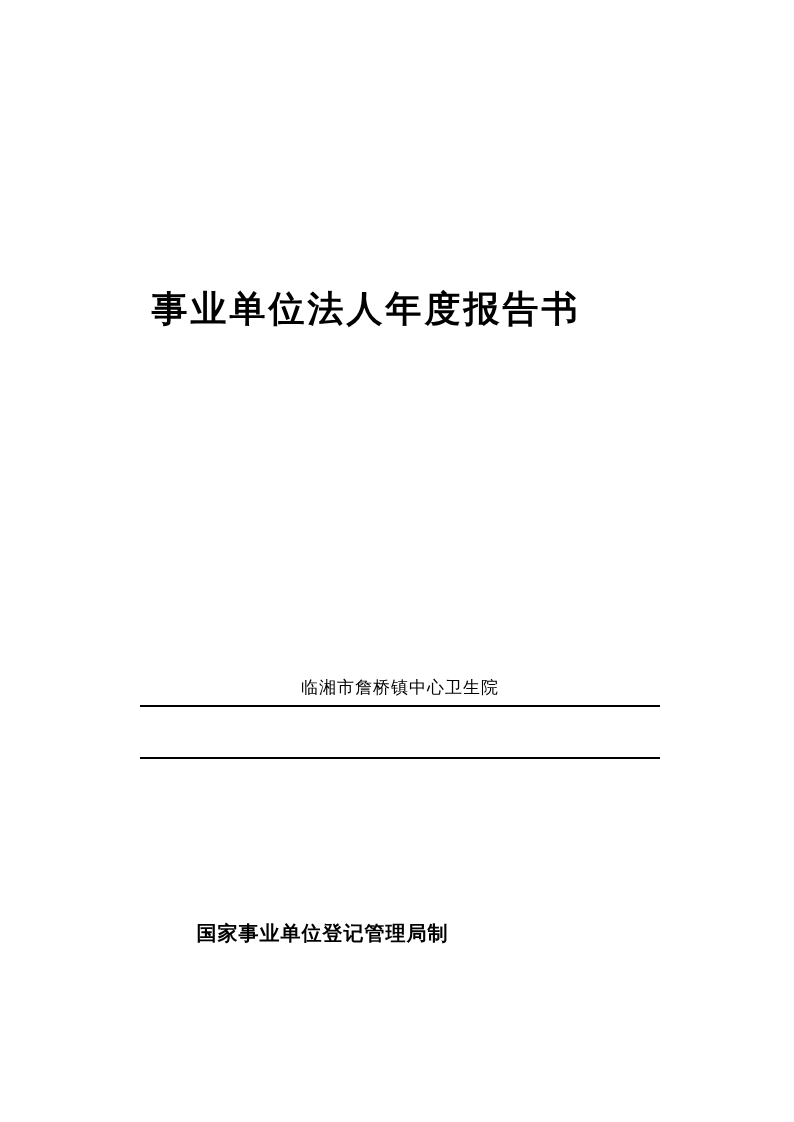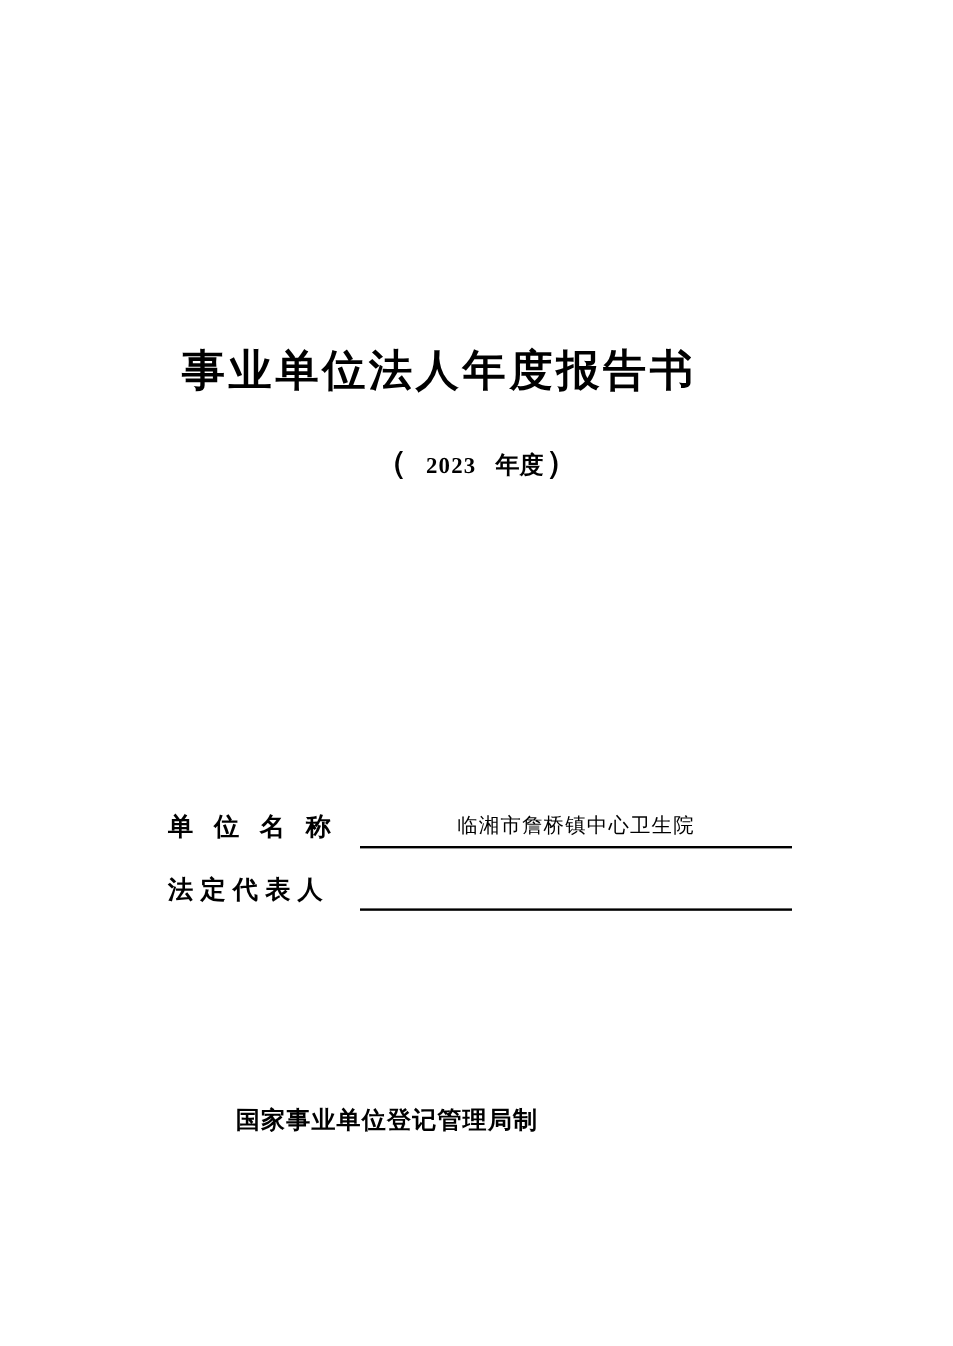--- a/index.html
+++ b/index.html
@@ -134,35 +134,30 @@
   }
 </style>
 </head>
 <body>
 
 <div class="page">
 
 
   <div class="doc-title">事业单位法人年度报告书</div>
 
-  <div class="doc-year-line">
-    <span class="paren">（</span><span class="year-val">2023</span><span class="year-suffix">年度</span><span class="paren">）</span>
-  </div>
 
   <div class="fields">
 
     <div class="field-row">
-      <div class="field-label">单 位 名 称</div>
       <div class="field-value-wrap">
         <span class="field-value">临湘市詹桥镇中心卫生院</span>
       </div>
     </div>
 
     <div class="field-row">
-      <div class="field-label">法定代表人</div>
       <div class="field-value-wrap">
         <span class="field-value"></span>
       </div>
     </div>
 
   </div>
 
   <div class="issuer">国家事业单位登记管理局制</div>
 
 </div>

